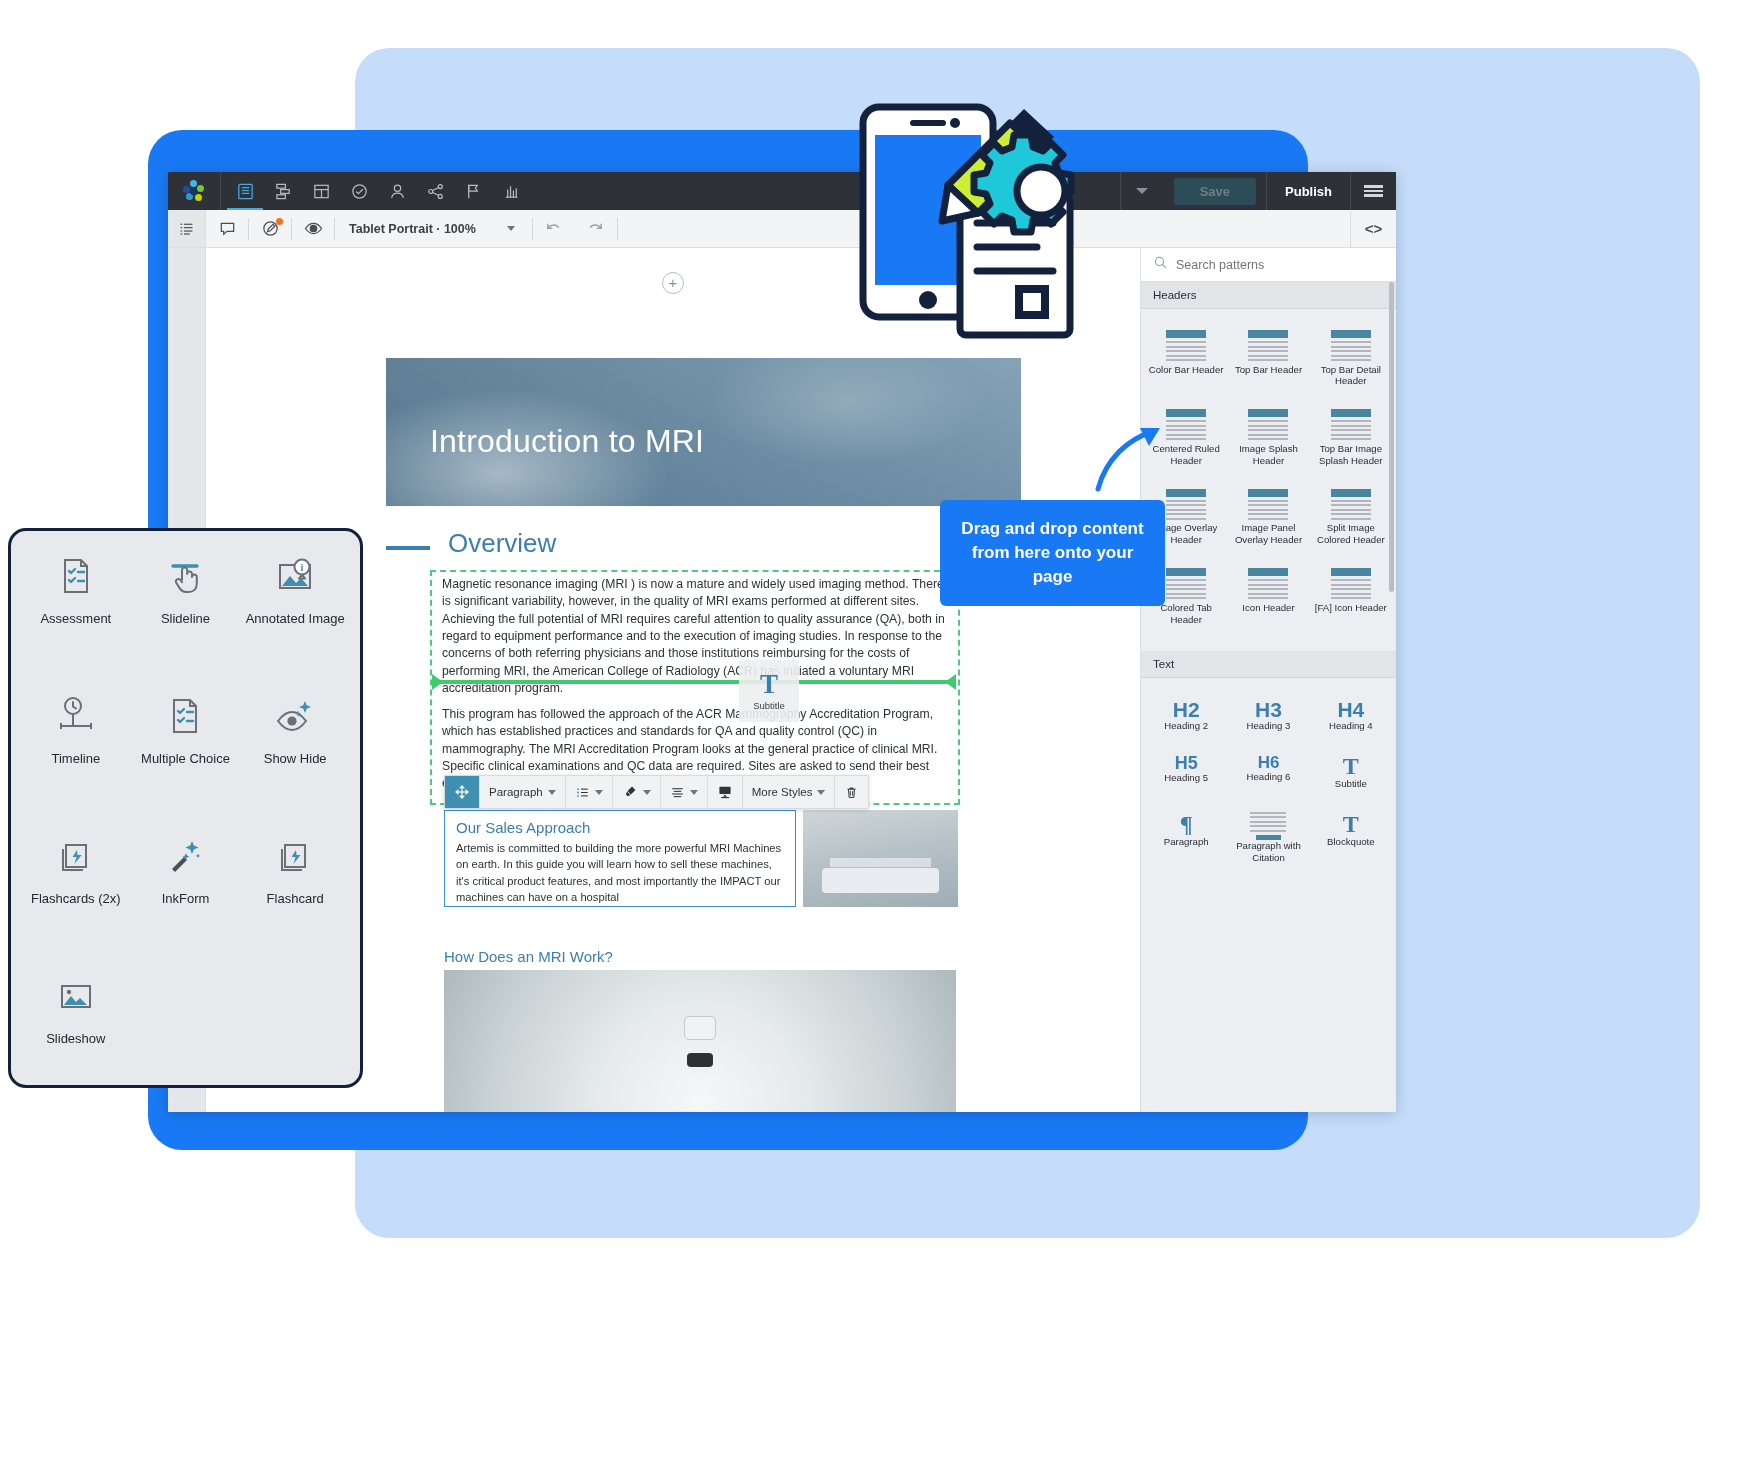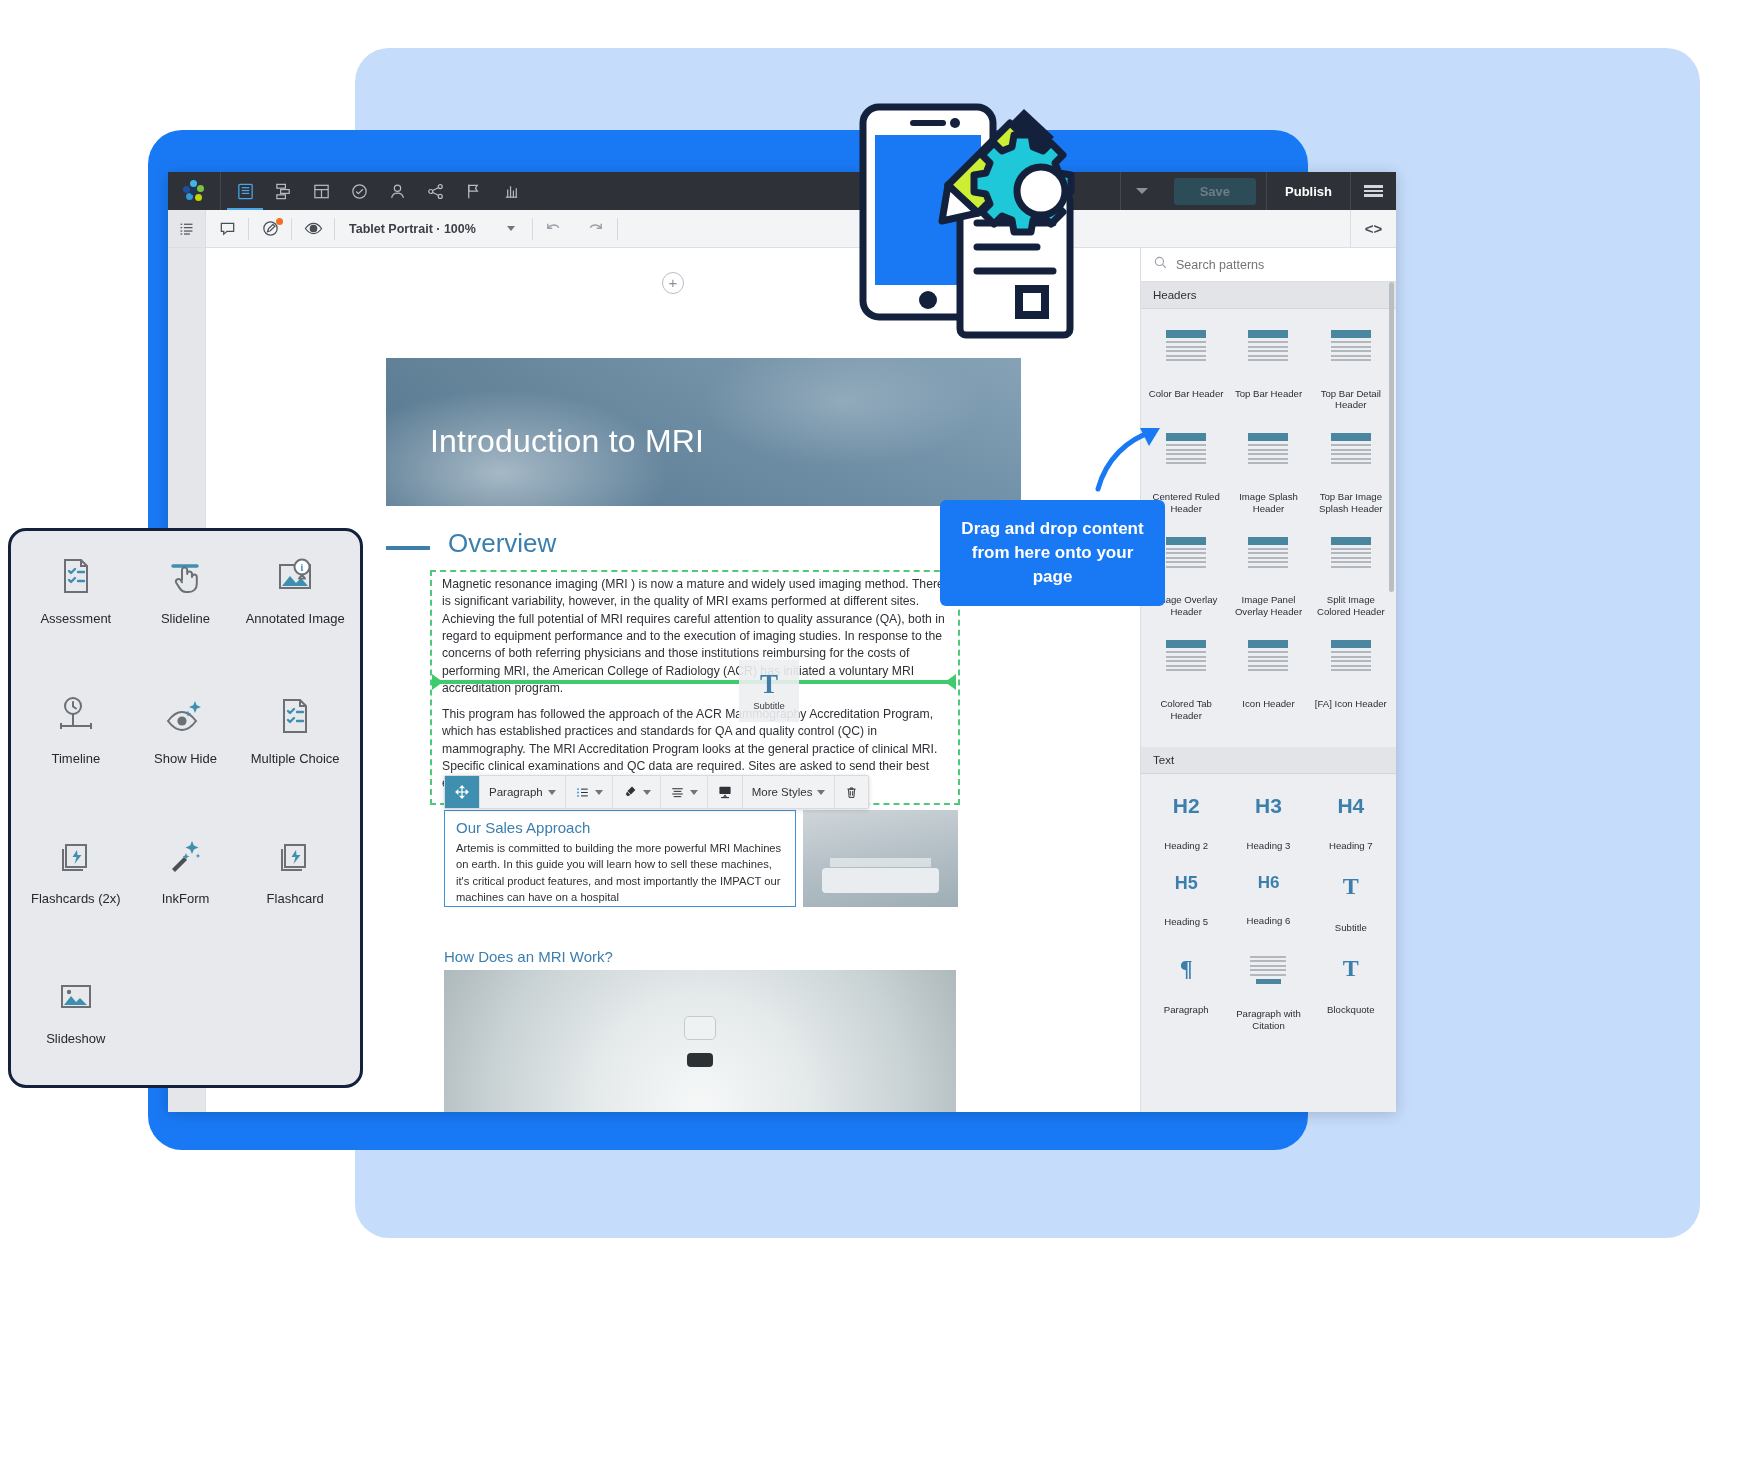--- a/index.html
+++ b/index.html
@@ -164,21 +164,21 @@
 
   
   .panel { width: 256px; background:#eceef1; border-left:1px solid #dcdee2; display:flex; flex-direction:column;}
   .panel-head{ height:38px; background:#f3f4f6; border-bottom:1px solid #dcdee2; display:flex; align-items:center; padding:0 12px; gap:9px; margin-top:-38px;}
   .panel-head .ttl{ font-size:13.5px; font-weight:700; color:#2b2f35;}
   .panel-head .x{ margin-left:auto; color:#8a8f99; font-size:16px; cursor:pointer;}
   .search-row{ height:34px; background:#fff; border-bottom:1px solid #dcdee2; display:flex;align-items:center; gap:8px; padding:0 12px;}
   .search-row input{ border:0; outline:0; font-size:12.5px; color:#3b3f46; background:transparent; width:100%; font-family:"Liberation Sans",sans-serif;}
   .grp-head{ background:#e2e4e8; border-bottom:1px solid #d2d5da; font-size:11.5px; font-weight:400; color:#2b2f35; padding:7px 12px;}
   .grid{ display:grid; grid-template-columns:repeat(3,1fr); padding:10px 4px 14px;}
-  .cell{ display:flex;flex-direction:column;align-items:center;gap:24px; padding:11px 2px; cursor:pointer;}
+  .cell{ display:flex;flex-direction:column;align-items:center;gap:0; padding:11px 2px; cursor:pointer;}
   .cell .lbl{ font-size:9.6px; color:#2b2f35; text-align:center; line-height:1.25;}
   .pat-ico{ width:40px;}
   .pat-ico .bar{ height:8px; background:#4a86a0; margin-bottom:3px;}
   .pat-ico .ln{ height:2px; background:#b2b7bd; margin-bottom:2.5px;}
   .h-ico{ font-size:21px; font-weight:700; color:#3c7fad; line-height:1; font-family:"Liberation Sans",sans-serif;}
   .t-ico{ font-size:24px; font-weight:700; color:#3c7fad; line-height:1; font-family:"Liberation Serif",serif;}
   .pilcrow{ font-size:24px; color:#3c7fad; line-height:1; font-family:"Liberation Serif",serif; font-weight:700;}
   .cite-ico{ width:36px;}
   .cite-ico .ln{ height:2px;background:#b2b7bd;margin-bottom:2.5px;}
   .cite-ico .bar{ height:5px;background:#4a86a0; width:70%; margin:3px auto 0;}
@@ -627,21 +627,21 @@
             <div class="cell">
               <div class="h-ico">H2</div>
               <div class="lbl">Heading 2</div>
             </div>
             <div class="cell">
               <div class="h-ico">H3</div>
               <div class="lbl">Heading 3</div>
             </div>
             <div class="cell">
               <div class="h-ico">H4</div>
-              <div class="lbl">Heading 7</div>
+              <div class="lbl">Heading 4</div>
             </div>
             <div class="cell">
               <div class="h-ico" style="font-size:18px">H5</div>
               <div class="lbl">Heading 5</div>
             </div>
             <div class="cell">
               <div class="h-ico" style="font-size:17px">H6</div>
               <div class="lbl">Heading 6</div>
             </div>
             <div class="cell">
@@ -719,40 +719,40 @@
             <line x1="8" y1="33" x2="38" y2="33"></line>
             <line x1="8" y1="30" x2="8" y2="36"></line>
             <line x1="38" y1="30" x2="38" y2="36"></line>
           </svg>
       </span>
       <span class="w-lbl">Timeline</span>
     </div>
     <div class="w-item">
       <span class="w-ico">
         <svg width="46" height="46" viewBox="0 0 46 46" fill="none">
-            <path d="M6 28c4.5-6 9.5-9 14-9s9.5 3 14 9c-4.5 6-9.5 9-14 9s-9.5-3-14-9z" stroke="#6b7076" stroke-width="2"></path>
-            <circle cx="20" cy="28" r="4.6" fill="#6b7076"></circle>
-            <path d="M33 8l1.7 4.2L39 14l-4.3 1.8L33 20l-1.7-4.2L27 14l4.3-1.8z" fill="#3e8fb0"></path>
-            <path d="M26 17.5l.9 2.2 2.2.9-2.2.9-.9 2.2-.9-2.2-2.2-.9 2.2-.9z" fill="#3e8fb0"></path>
-          </svg>
-      </span>
-      <span class="w-lbl">Show Hide</span>
-    </div>
-    <div class="w-item">
-      <span class="w-ico">
-        <svg width="46" height="46" viewBox="0 0 46 46" fill="none">
             <path d="M12 7h16l6 6v26H12z" stroke="#6b7076" stroke-width="2"></path>
             <path d="M28 7v6h6" stroke="#6b7076" stroke-width="2"></path>
             <path d="M16 18l2 2 4-4" stroke="#3e8fb0" stroke-width="2.4" stroke-linecap="round" stroke-linejoin="round"></path>
             <path d="M16 27l2 2 4-4" stroke="#3e8fb0" stroke-width="2.4" stroke-linecap="round" stroke-linejoin="round"></path>
             <line x1="25" y1="19" x2="31" y2="19" stroke="#3e8fb0" stroke-width="2.4" stroke-linecap="round"></line>
             <line x1="25" y1="28" x2="31" y2="28" stroke="#3e8fb0" stroke-width="2.4" stroke-linecap="round"></line>
           </svg>
       </span>
       <span class="w-lbl">Multiple Choice</span>
+    </div>
+    <div class="w-item">
+      <span class="w-ico">
+        <svg width="46" height="46" viewBox="0 0 46 46" fill="none">
+            <path d="M6 28c4.5-6 9.5-9 14-9s9.5 3 14 9c-4.5 6-9.5 9-14 9s-9.5-3-14-9z" stroke="#6b7076" stroke-width="2"></path>
+            <circle cx="20" cy="28" r="4.6" fill="#6b7076"></circle>
+            <path d="M33 8l1.7 4.2L39 14l-4.3 1.8L33 20l-1.7-4.2L27 14l4.3-1.8z" fill="#3e8fb0"></path>
+            <path d="M26 17.5l.9 2.2 2.2.9-2.2.9-.9 2.2-.9-2.2-2.2-.9 2.2-.9z" fill="#3e8fb0"></path>
+          </svg>
+      </span>
+      <span class="w-lbl">Show Hide</span>
     </div>
 
     <div class="w-item">
       <span class="w-ico">
         <svg width="46" height="46" viewBox="0 0 46 46" fill="none" stroke="#6b7076" stroke-width="2">
             <path d="M13 12h20v22H13z"></path>
             <path d="M10 16v21h20"></path>
             <path d="M24 17l-4.5 7h4l-2 7 7-9h-4z" fill="#3e8fb0" stroke="none"></path>
           </svg>
       </span>

